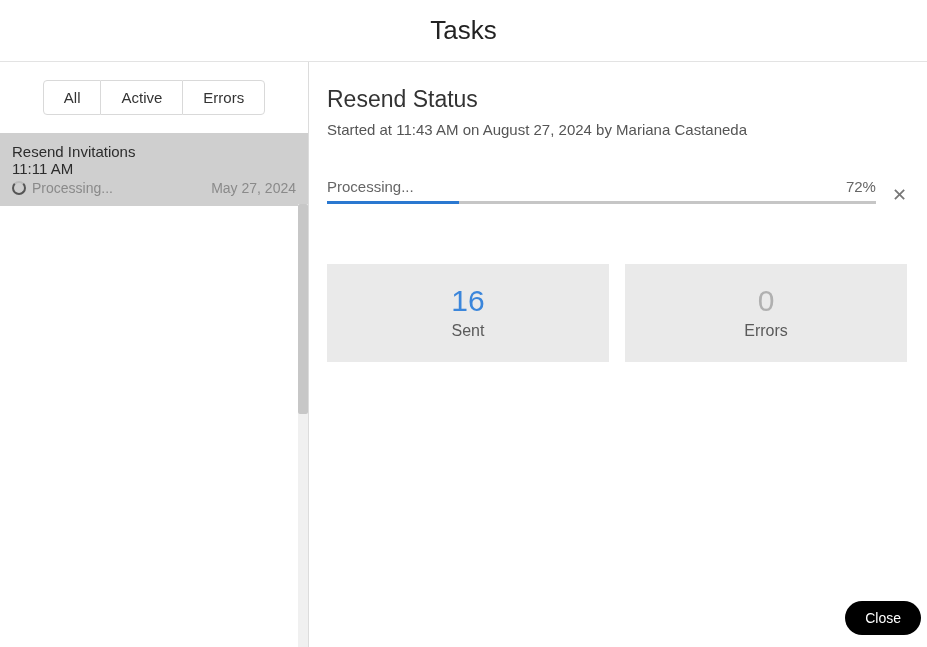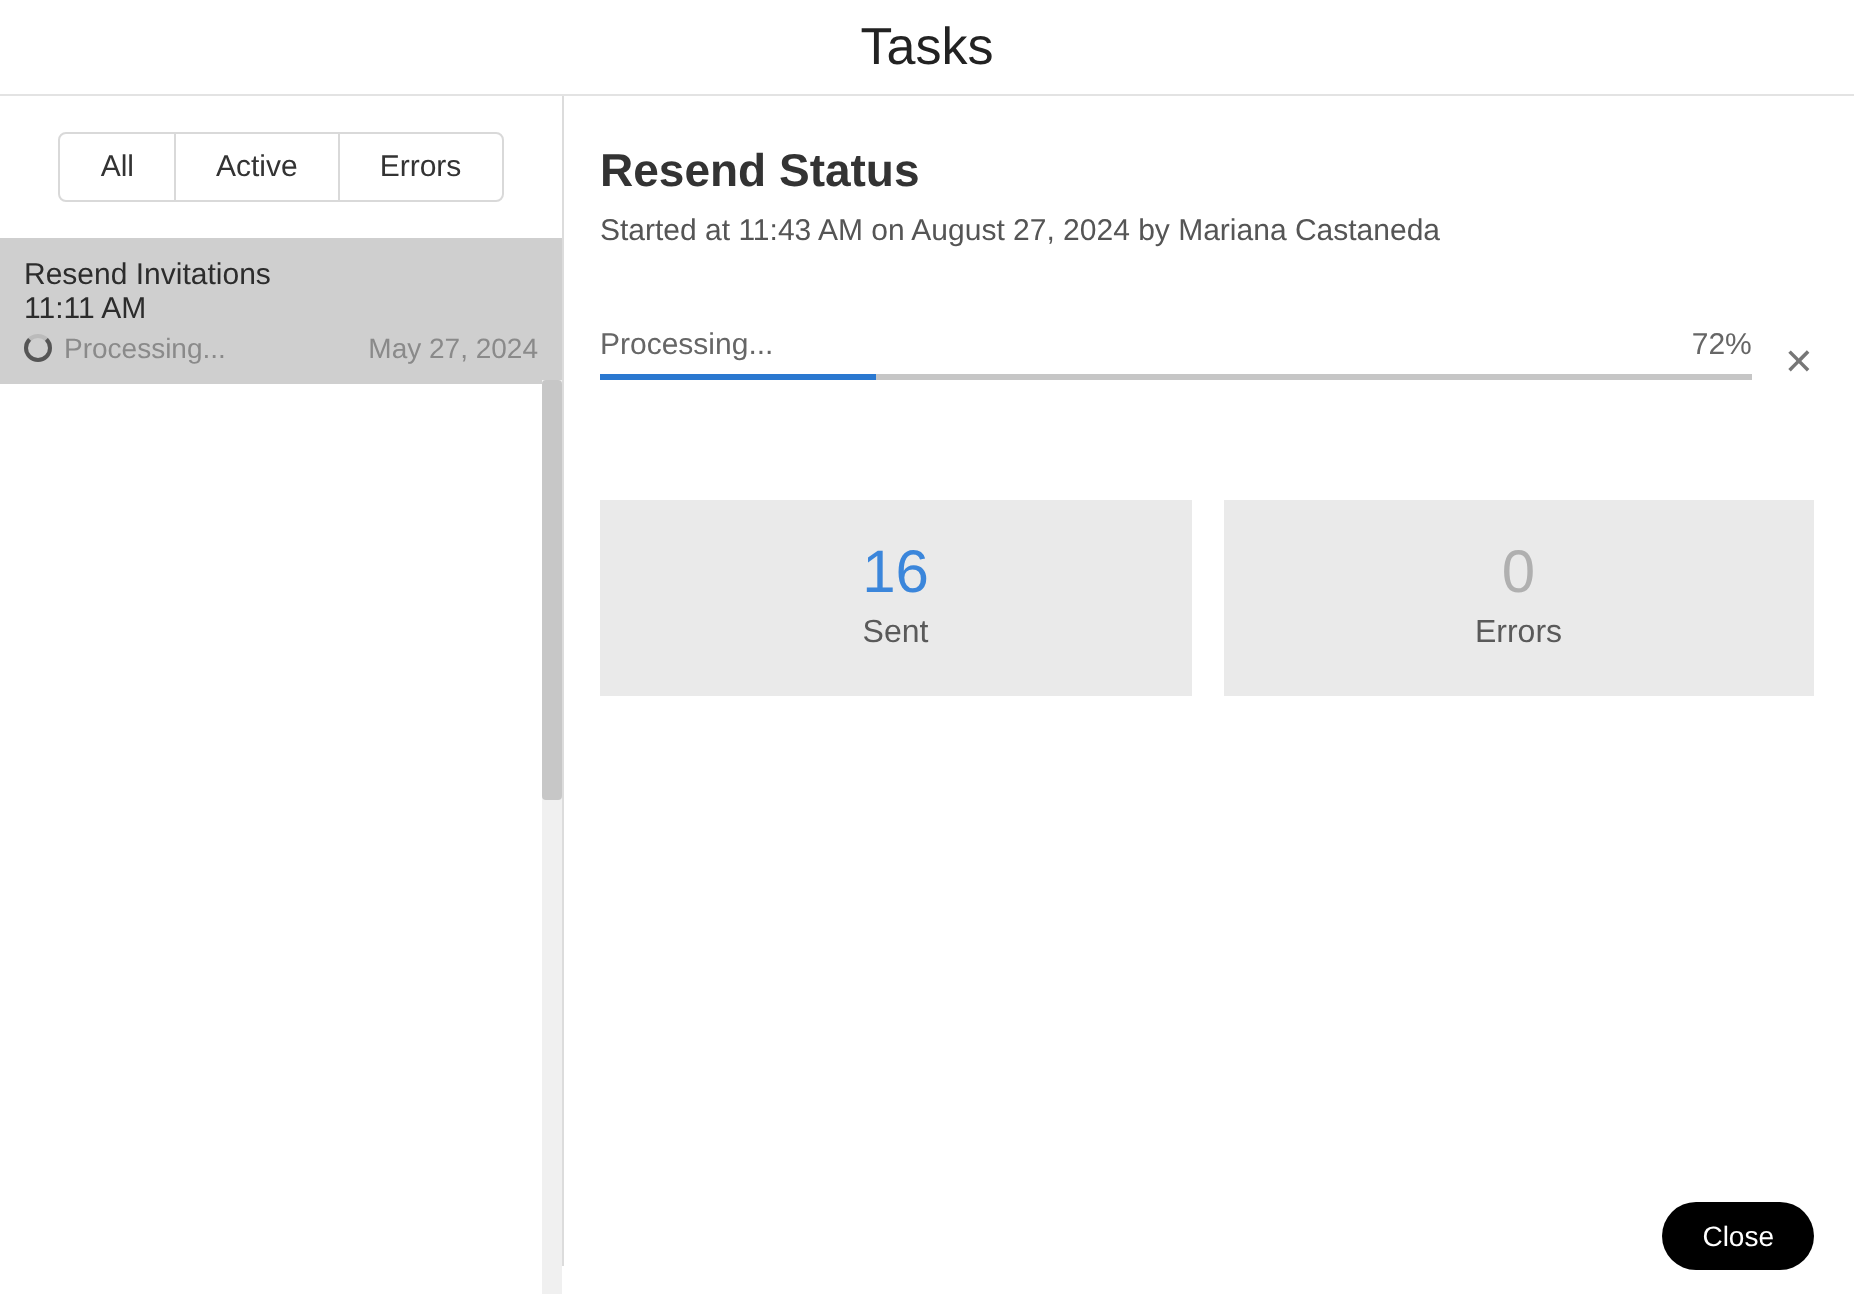--- a/index.html
+++ b/index.html
@@ -6,37 +6,37 @@
     body {
       font-family: -apple-system, BlinkMacSystemFont, "Segoe UI", Helvetica, Arial, sans-serif;
       background: #fff;
       width: 927px;
       height: 647px;
       overflow: hidden;
       position: relative;
       color: #222;
     }
     .header {
-      height: 48px;
+      height: 62px;
       display: flex;
       align-items: center;
       justify-content: center;
       border-bottom: 1px solid #e3e3e3;
     }
     .header h1 {
       font-size: 26px;
       font-weight: 500;
       color: #222;
     }
     .body {
       display: flex;
       height: calc(100% - 62px);
     }
     .sidebar {
-      width: 282px;
+      width: 309px;
       border-right: 1px solid #dcdcdc;
       display: flex;
       flex-direction: column;
       position: relative;
     }
     .filters {
       display: flex;
       justify-content: center;
       padding: 18px 0 18px 0;
     }
@@ -103,21 +103,21 @@
       background: #c7c7c7;
       border-radius: 2px;
     }
     .main {
       flex: 1;
       padding: 24px 20px 0 18px;
       position: relative;
     }
     .detail-title {
       font-size: 23px;
-      font-weight: 700;
+      font-weight: 400;
       color: #333;
       margin-bottom: 8px;
     }
     .detail-subtitle {
       font-size: 15px;
       color: #555;
       margin-bottom: 40px;
     }
     .close-x {
       margin-left: 8px;
@@ -169,21 +169,21 @@
     }
     .stat-value.sent { color: #3b86db; }
     .stat-value.errors { color: #b0b0b0; }
     .stat-label {
       font-size: 16px;
       color: #5a5a5a;
       margin-top: 4px;
     }
     .close-btn {
       position: absolute;
-      right: 20px;
+      right: 6px;
       bottom: 12px;
       background: #000;
       color: #fff;
       border: none;
       border-radius: 22px;
       padding: 9px 20px;
       font-size: 14px;
       cursor: pointer;
     }
   </style>

